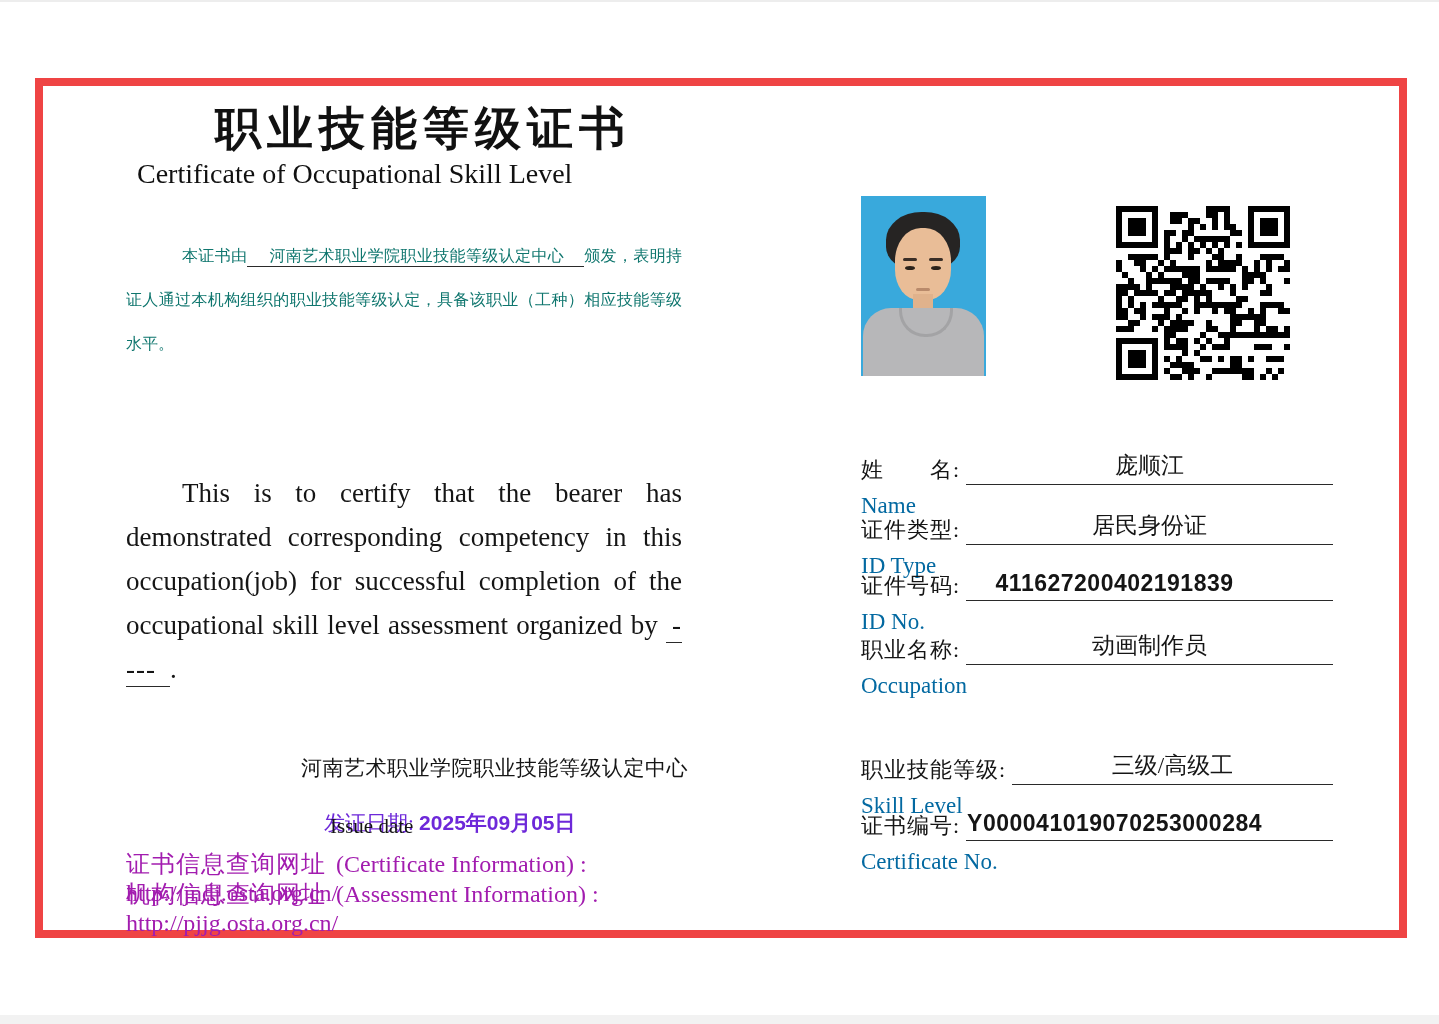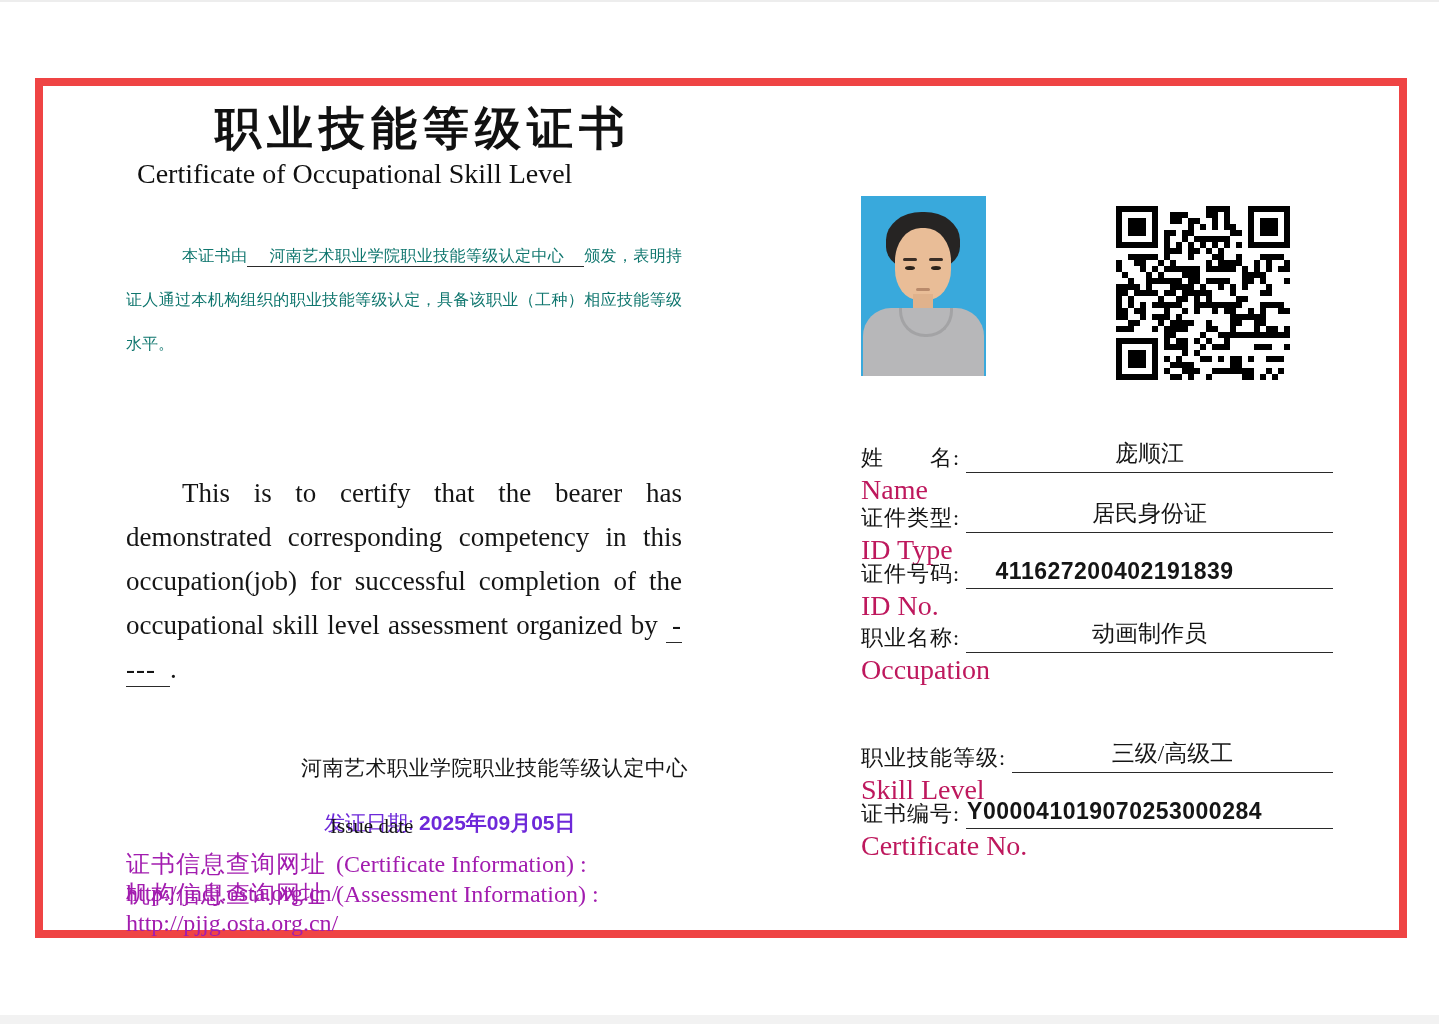--- a/index.html
+++ b/index.html
@@ -66,27 +66,27 @@
   .photo .hoodline{position:absolute;left:38px;top:112px;width:48px;height:26px;border:3px solid #a3a3a5;border-top:none;border-radius:0 0 26px 26px;}
 
   .qr{position:absolute;left:1073px;top:120px;width:174px;height:174px;}
 
   .fields{position:absolute;left:818px;top:0;width:472px;}
   .field{position:absolute;width:472px;}
   .field .row1{display:flex;align-items:flex-end;}
   .field .label-cn{font-size:22px;color:#151515;white-space:nowrap;letter-spacing:1px;padding-right:6px;}
   .field .line{
     flex:1;border-bottom:1.5px solid #2a2a2a;text-align:center;
-    font-size:23px;color:#151515;padding-bottom:3px;min-height:26px;
+    font-size:23px;color:#151515;padding-bottom:3px;min-height:26px;margin-top:12px;
   }
   .field .line.num{
     font-family:"Liberation Sans","DejaVu Sans",sans-serif;font-weight:700;font-size:23px;
     letter-spacing:0.5px;padding-right:70px;
   }
-  .field .label-en{font-size:28px;color:#be185d;margin-top:1px;}
+  .field .label-en{font-size:23px;color:#0369a1;margin-top:8px;}
   .f0{top:352px;} .f1{top:412px;} .f2{top:472px;} .f3{top:532px;}
   .f4{top:592px;} .f5{top:652px;} .f6{top:712px;}
 </style>
 </head>
 <body>
 
 <div class="top-edge"></div>
 <div class="bottom-strip"></div>
 
 <div class="cert">

